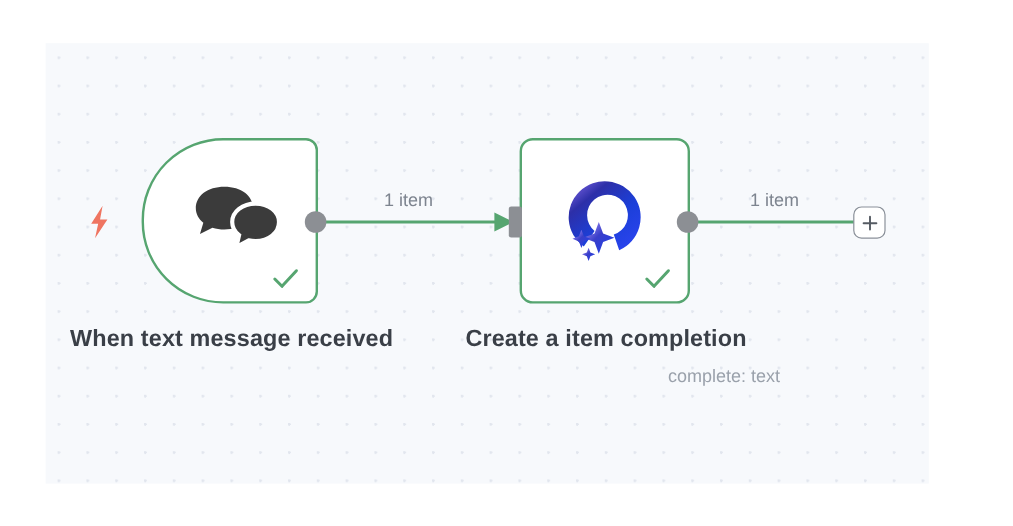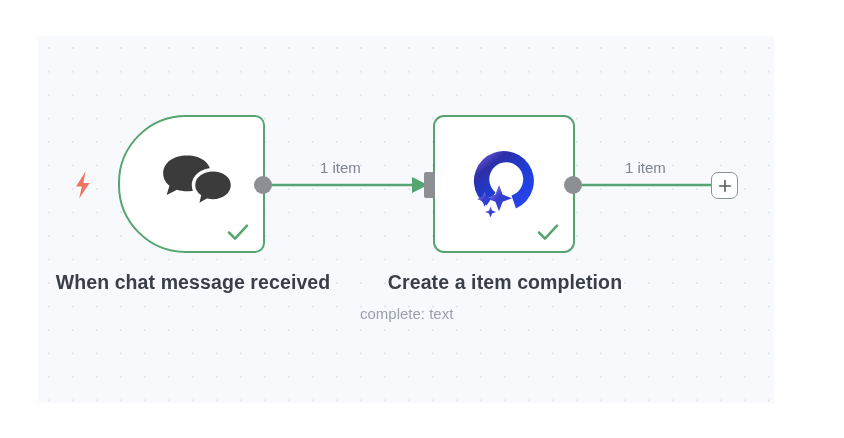--- a/index.html
+++ b/index.html
@@ -80,21 +80,21 @@
     position: absolute;
     text-align: center;
     font-size: 19.5px;
     font-weight: bold;
     color: #3a3f47;
     line-height: 25px;
     letter-spacing: 0.1px;
   }
   .node-sublabel {
     position: absolute;
-    text-align: left;
+    text-align: right;
     font-size: 15px;
     color: #9aa1ab;
     line-height: 19px;
   }
   #label-trigger { left: 38px; top: 270px; width: 310px; }
   #label-action  { left: 360px; top: 270px; width: 290px; }
   #sublabel-action { left: 360px; top: 304px; width: 290px; }
 
   
   .wire-count {
@@ -237,17 +237,17 @@
 
   <div class="wire-count" id="count-1">1 item</div>
   <div class="wire-count" id="count-2">1 item</div>
 
   <div id="plus-button">
     <svg viewBox="0 0 18 18" width="16" height="16" xmlns="http://www.w3.org/2000/svg">
       <path d="M9 3 V15 M3 9 H15" stroke="#555b63" stroke-width="1.8" stroke-linecap="round"></path>
     </svg>
   </div>
 
-  <div class="node-label" id="label-trigger">When chat message received</div>
+  <div class="node-label" id="label-trigger">When text message received</div>
   <div class="node-label" id="label-action">Create a item completion</div>
   <div class="node-sublabel" id="sublabel-action">complete: text</div>
 
 </div>
 
 </body></html>

